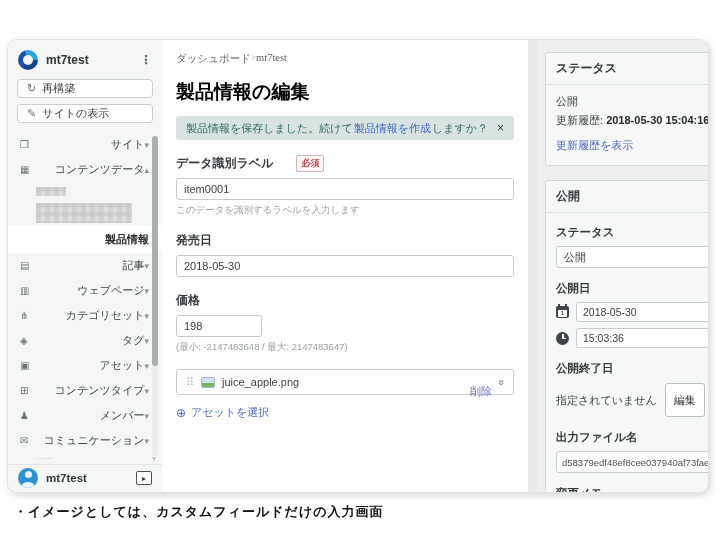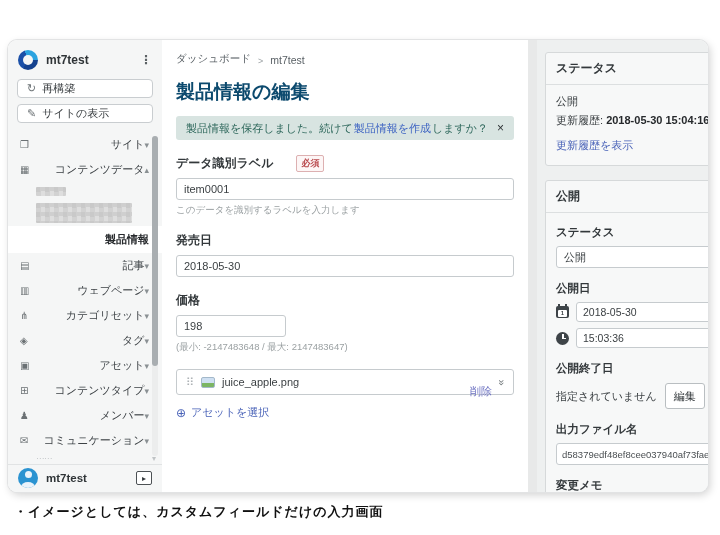--- a/index.html
+++ b/index.html
@@ -51,35 +51,35 @@
     border-radius:50%; background:#eaf3fb; }
   .avatar::after { content:""; position:absolute; bottom:-4px; left:3px; width:14px; height:10px;
     border-radius:50% 50% 0 0; background:#eaf3fb; }
   .sb-user-name { font-size:11.5px; font-weight:bold; color:#2f3437; flex:1; }
   .expand-btn { width:16px; height:14px; border:1px solid #4c5154; border-radius:2px;
     display:flex; align-items:center; justify-content:center; font-size:8px; color:#34393c;
     background:#fff; cursor:pointer; }
 
   
   .main { width:366px; flex:none; background:#fff; padding:12px 14px 0; position:relative; }
-  .breadcrumb { font-size:10.5px; color:#5a6166; display:flex; gap:7px; align-items:flex-end; }
+  .breadcrumb { font-size:10.5px; color:#5a6166; display:flex; align-items:flex-start;font-family:Liberation Serif, serif; }
   .bc-link { cursor:pointer; }
   .bc-sep { color:#9aa0a3; font-size:9px; }
-  .page-h1 { margin-top:13px; font-size:19px; font-weight:bold; color:#0c4a6e; }
+  .page-h1 { margin-top:13px; font-size:19px; font-weight:bold; color:#000000; }
   .alert { margin-top:11px; background:#d8e4e1; border-radius:3px; height:24px; display:flex;
     align-items:center; padding:0 10px; font-size:11px; color:#2d675b; }
   .alert-link { color:#3d63c2; cursor:pointer; margin:0 1px; }
   .alert-close { margin-left:auto; color:#2e3336; font-size:12px; cursor:pointer; }
   .fld { margin-top:15px; }
   .fld-label { font-size:12px; font-weight:bold; color:#33383b; display:flex; align-items:center; gap:23px; }
   .badge { font-size:9px; color:#b8474b; border:1px solid #ddb0b1; background:#fdf6f6;
     padding:1px 4px; border-radius:2px; font-weight:bold; }
   .txt { margin-top:6px; width:100%; height:22px; border:1px solid #c6cbce; border-radius:3px;
     font-size:11px; color:#3a3f42; padding:0 7px; background:#fff; display:block; font-family:inherit; }
-  .txt.small { width:110px; }
+  .txt.small { width:86px; }
   .help { margin-top:4px; font-size:9.5px; color:#9ba1a3; }
   .asset-row { margin-top:6px; height:26px; border:1px solid #c6cbce; border-radius:3px;
     display:flex; align-items:center; padding:0 9px; gap:7px; font-size:11px; color:#3a3f42; background:#fff; }
   .drag { color:#aeb3b6; font-size:11px; cursor:grab; }
   .img-ico { width:14px; height:11px; border-radius:2px; flex:none;
     background:linear-gradient(180deg,#cfe0f2 55%,#7cb564 55%); border:1px solid #a3b8ca; }
   .del { margin-left:auto; color:#6a6fc0; cursor:pointer;margin-top:19px; }
   .chev2 { color:#6f7578; font-size:11px; transform:rotate(90deg); letter-spacing:-1px; cursor:pointer; }
   .sel-asset { margin-top:10px; display:inline-flex; align-items:center; gap:5px;
     color:#4a63b8; font-size:11px; cursor:pointer; }
@@ -104,21 +104,21 @@
   .ico-cal::before { content:""; position:absolute; top:-2px; left:2px; width:2px; height:3px;
     background:#3e4448; box-shadow:7px 0 0 #3e4448; }
   .ico-cal::after { content:"1"; position:absolute; left:2px; right:2px; bottom:1px; top:4px;
     background:#fff; border-radius:1px; font-size:6px; color:#3e4448; text-align:center; line-height:7px; font-weight:bold; }
   .ico-clock { width:13px; height:13px; border-radius:50%; background:#3e4448; position:relative; flex:none; }
   .ico-clock::before { content:""; position:absolute; left:6px; top:2.5px; width:1.5px; height:4.5px; background:#fff; }
   .ico-clock::after { content:""; position:absolute; left:6px; top:6px; width:3.5px; height:1.5px; background:#fff; }
   .dt-input { flex:1; height:20px; border:1px solid #c6cbce; border-radius:3px; background:#fff;
     font-size:10.5px; color:#3a3f42; padding:0 6px; font-family:inherit; }
   .end-row { display:flex; align-items:center; gap:8px; margin-top:7px; }
-  .btn-ghost { height:26px; background:#fff; border:1px solid #b9bec1; border-radius:3px;
+  .btn-ghost { height:34px; background:#fff; border:1px solid #b9bec1; border-radius:3px;
     font-size:11px; color:#34393c; padding:0 8px; cursor:pointer; font-family:inherit; }
   .file-inp { margin-top:6px; width:100%; height:22px; border:1px solid #c6cbce; border-radius:3px;
     background:#fff; font-size:9.5px; color:#4a4f52; padding:0 5px; font-family:inherit; }
 </style>
 </head>
 <body>
 
 <div class="hand-title">コンテンツタイプ入力画面</div>
 
 <div class="app-card">

